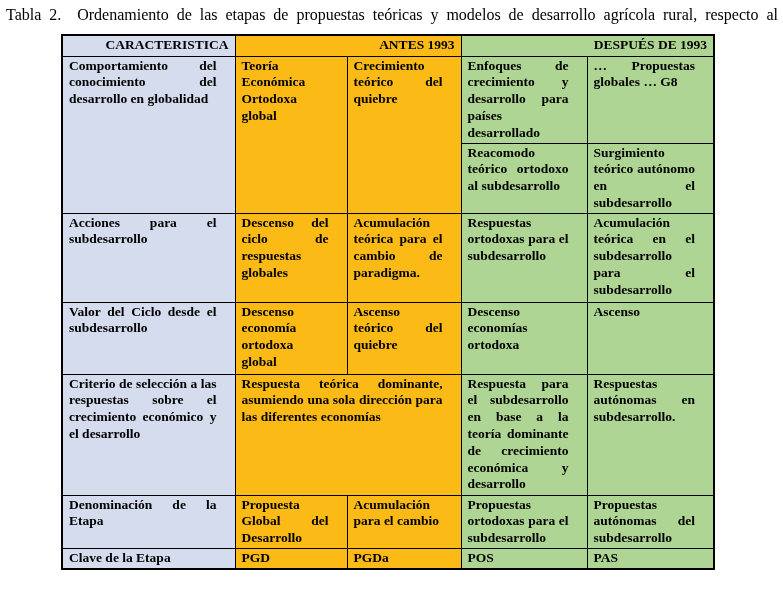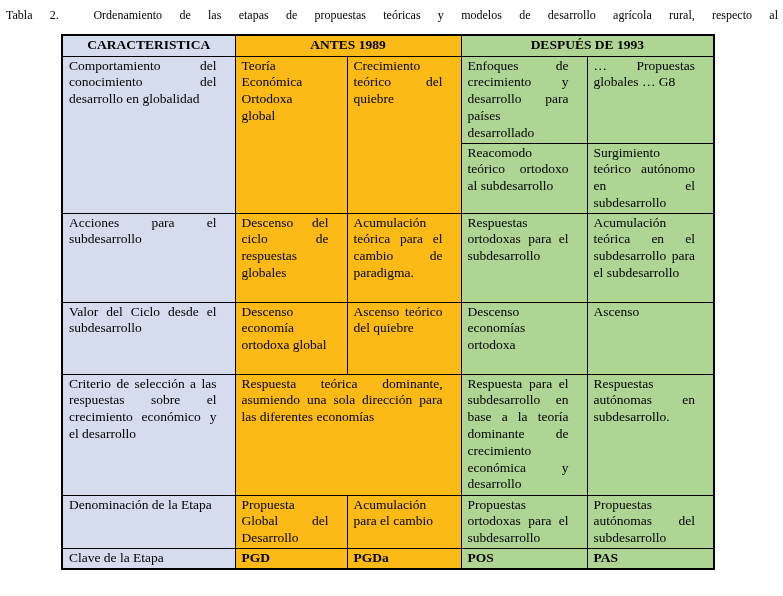--- a/index.html
+++ b/index.html
@@ -13,21 +13,21 @@
   body{
     width:783px;height:596px;
     background:#ffffff;
     font-family:"Liberation Serif","DejaVu Serif",serif;
     color:#000;
     overflow:hidden;
   }
   .caption{
     margin:5px 5px 0 6px;
     width:772px;
-    font-size:12px;
+    font-size:16px;
     line-height:20px;
   }
   .caption .line1{
     display:block;
     text-align:justify;
     text-align-last:justify;
   }
   .caption .line2{
     display:block;
     text-align:left;
@@ -40,26 +40,27 @@
     border:2px solid var(--border);
   }
   table.t td, table.t th{
     border:1px solid var(--border);
     padding:1px 18px 1px 6px;
     font-size:13.5px;
     line-height:16.8px;
     vertical-align:top;
     text-align:justify;
     overflow:hidden;
+    font-weight:bold;
   }
   table.t th{
-    text-align:center;
+    text-align:right;
     vertical-align:middle;
     font-weight:bold;
-    padding:1px 18px;
+    padding:1px 6px;
     margin-top:48px;
   }
   .c-blue{background:var(--blue);}
   .c-orange{background:var(--orange);}
   .c-green{background:var(--green);}
   .key{
     text-align:center;
     font-weight:bold;
     vertical-align:middle;
   }
@@ -84,21 +85,21 @@
     <col style="width:173px">
     <col style="width:112px">
     <col style="width:114px">
     <col style="width:126px">
     <col style="width:127px">
   </colgroup>
 
   <tbody>
       <tr class="h-head">
     <th class="c-blue">CARACTERISTICA</th>
-    <th class="c-orange" colspan="2">ANTES 1989</th>
+    <th class="c-orange" colspan="2">ANTES 1993</th>
     <th class="c-green" colspan="2">DESPUÉS DE 1993</th>
   </tr>
 
   <tr class="h-r1a">
     <td class="c-blue" rowspan="2">Comportamiento del conocimiento del desarrollo en globalidad</td>
     <td class="c-orange" rowspan="2">Teoría Económica Ortodoxa global</td>
     <td class="c-orange" rowspan="2">Crecimiento teórico del quiebre</td>
     <td class="c-green">Enfoques de crecimiento y desarrollo para países desarrollado</td>
     <td class="c-green">… Propuestas globales … G8</td>
   </tr>

